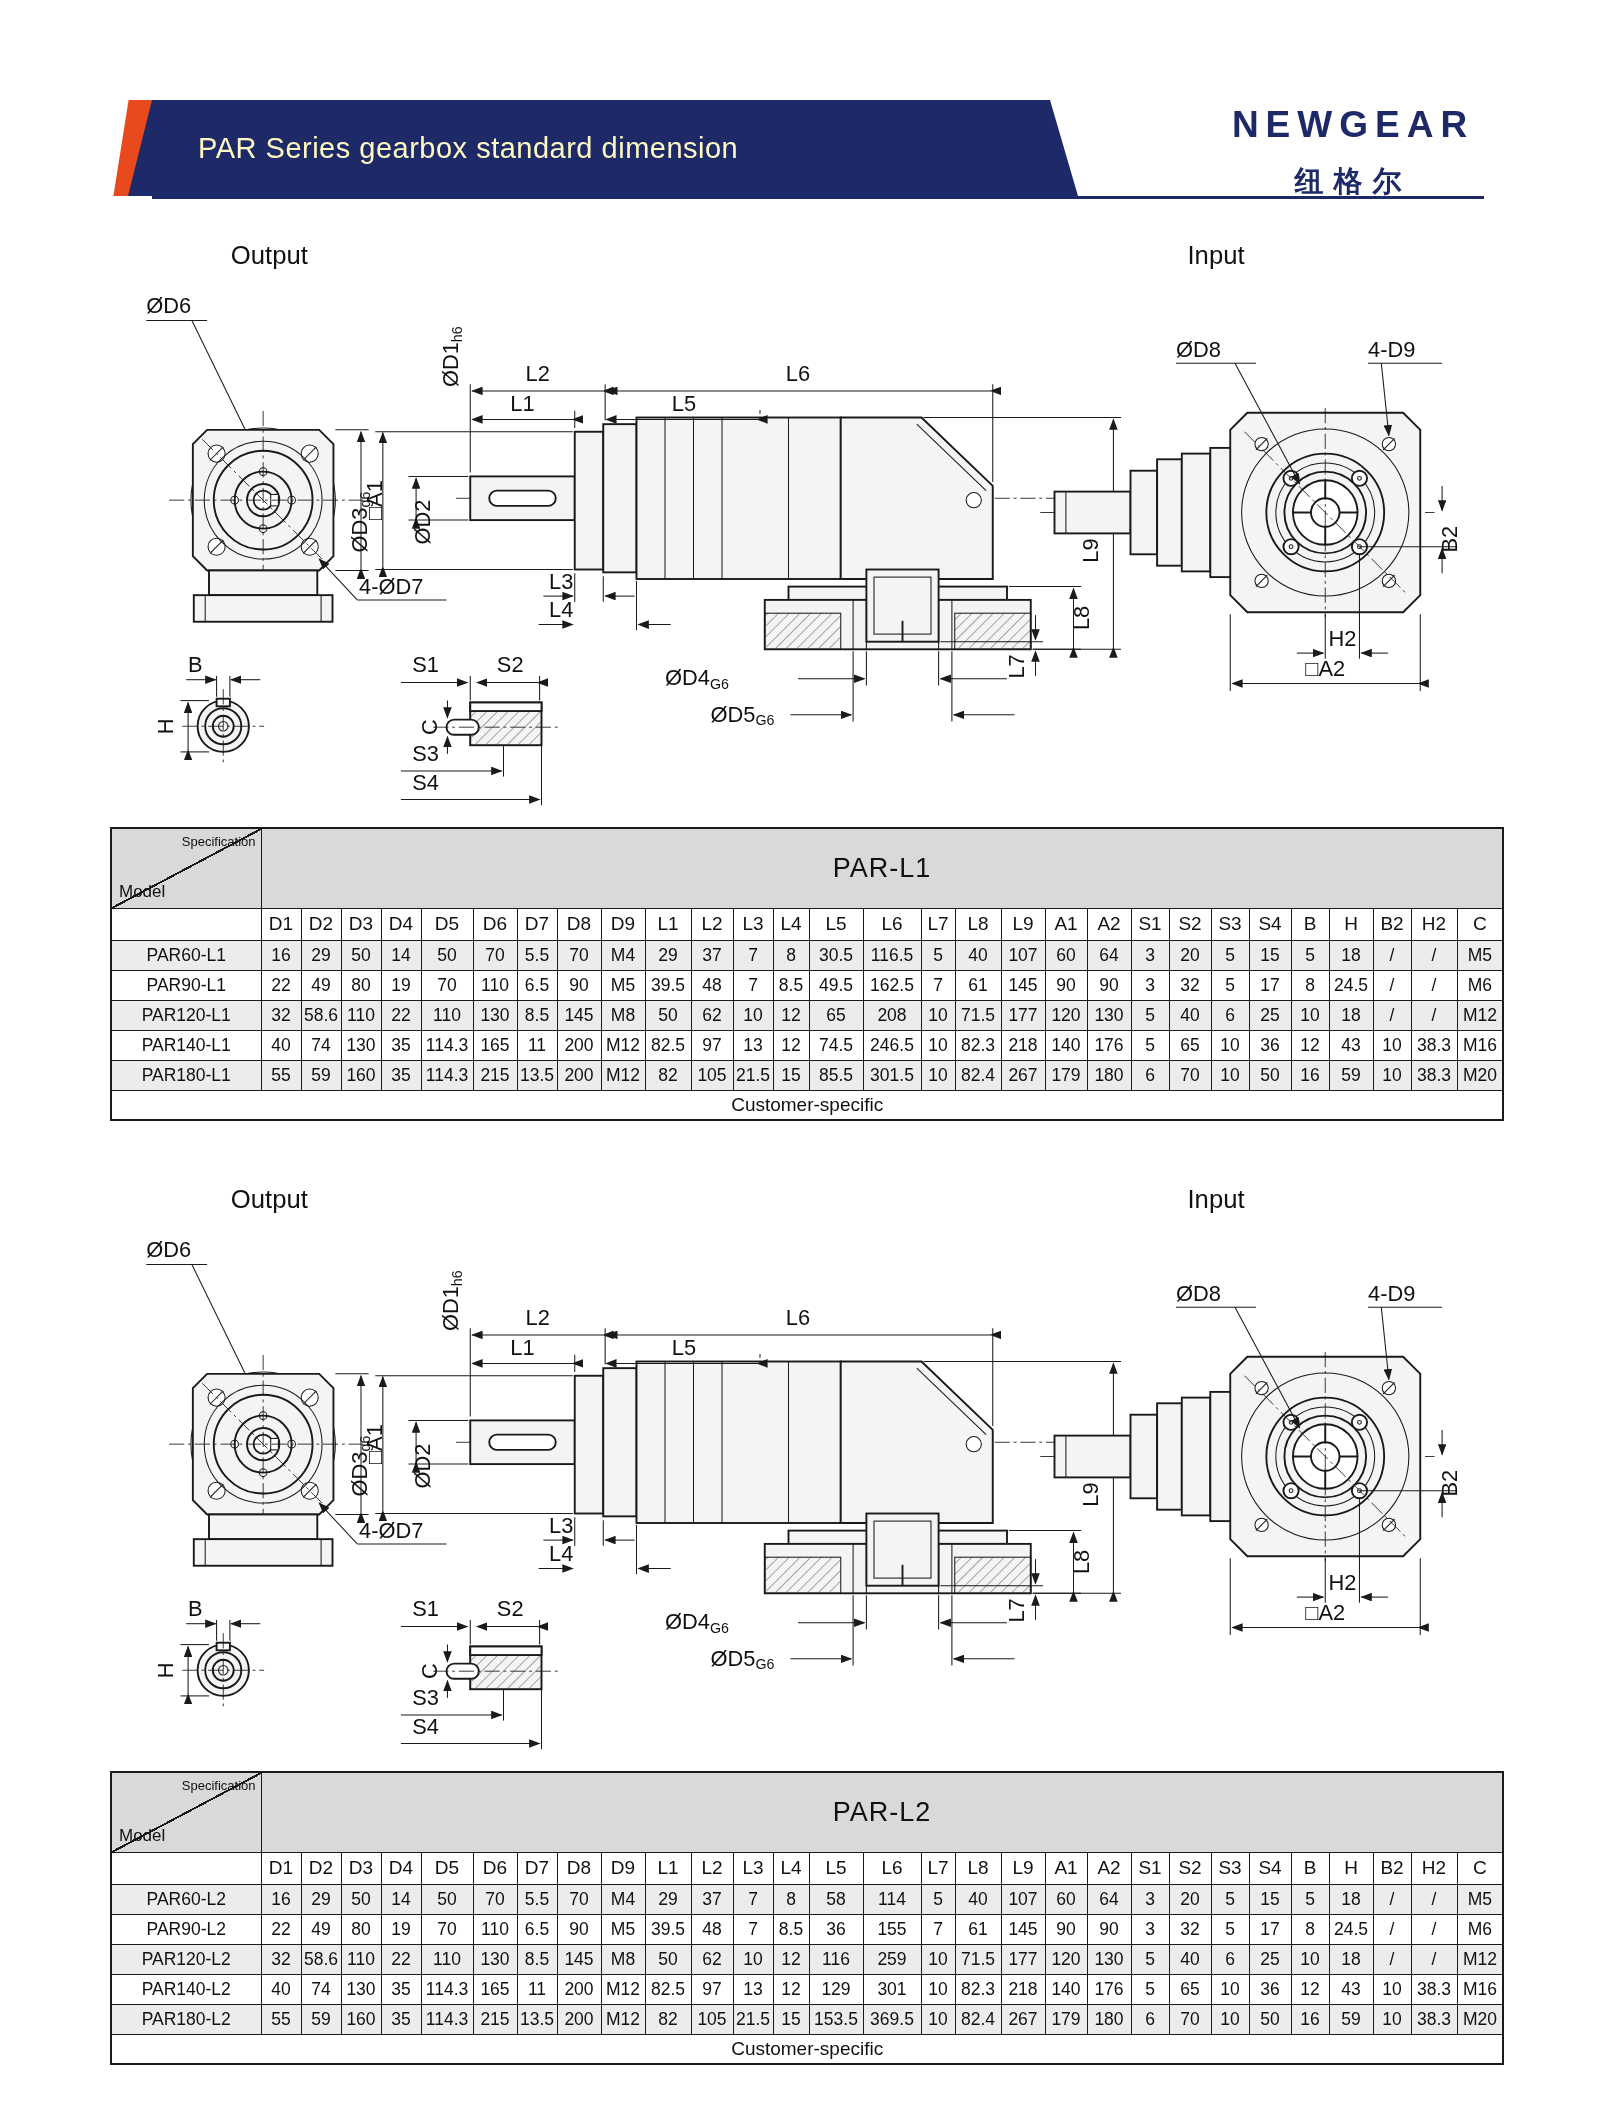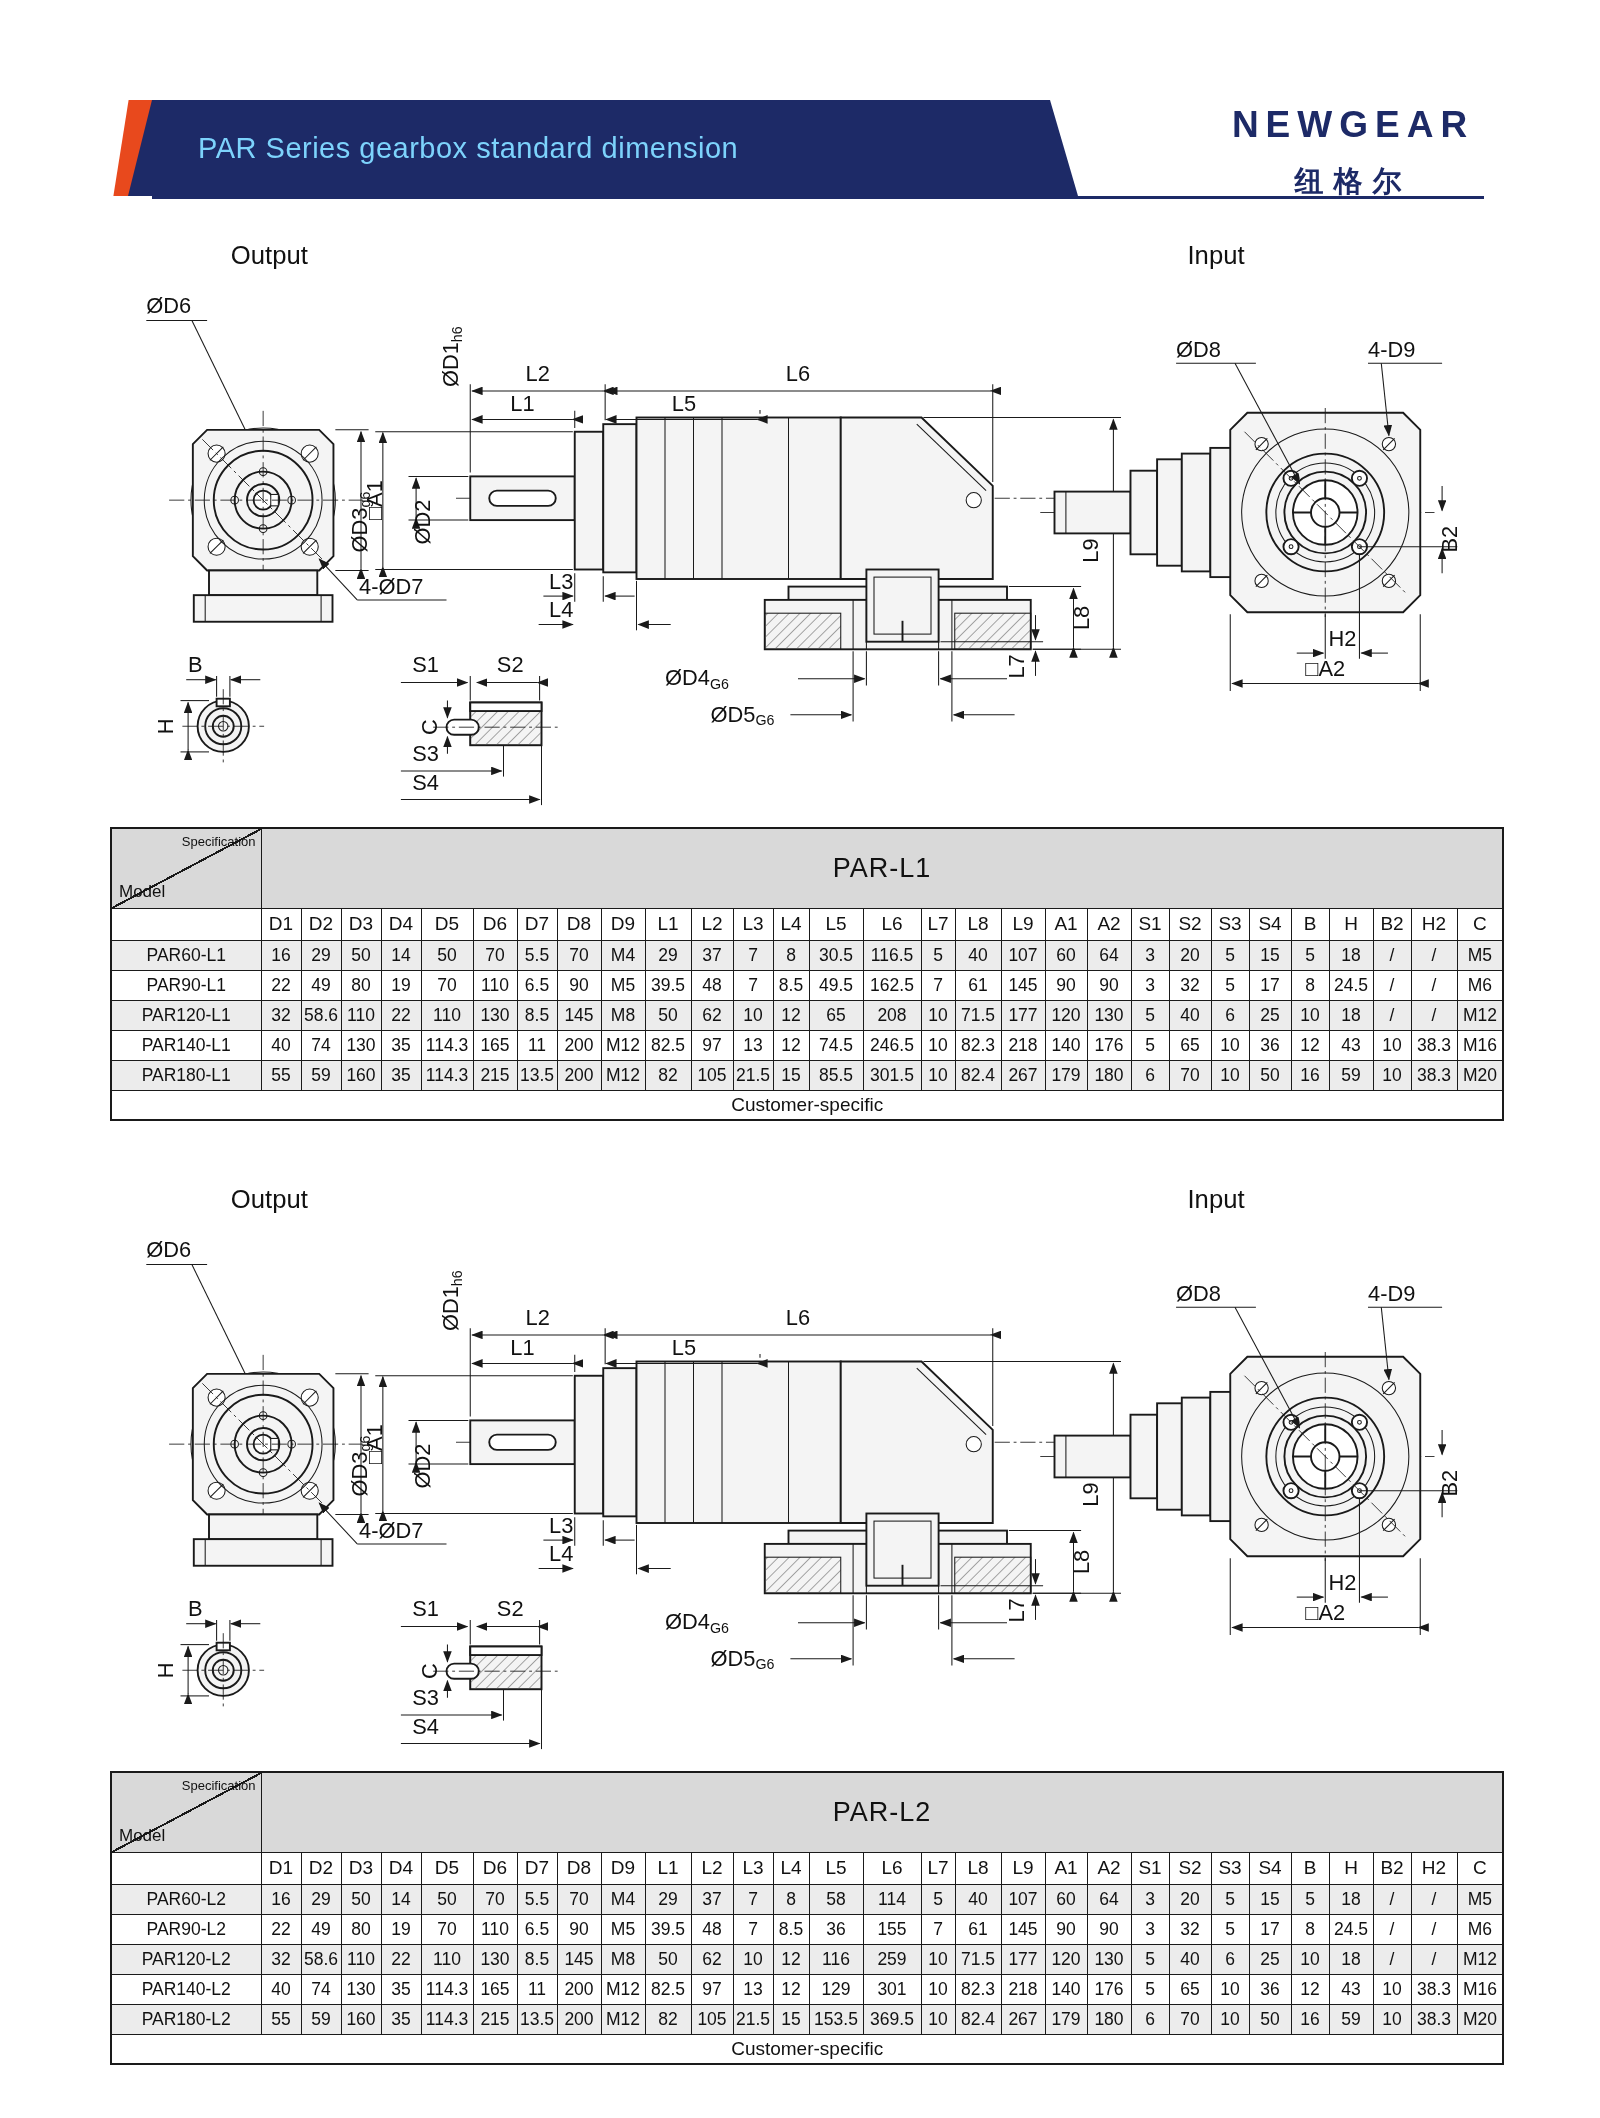--- a/index.html
+++ b/index.html
@@ -8,21 +8,21 @@
   .page{width:1600px;height:2118px;background:#ffffff;position:relative;
         font-family:"Liberation Sans",sans-serif;color:#111;overflow:hidden;}
 
   
   .header{position:relative;height:215px;}
   .banner-orange{position:absolute;left:121px;top:100px;width:46px;height:96px;
     background:var(--accent);transform:skewX(-9deg);}
   .banner{position:absolute;left:128px;top:100px;width:950px;height:96px;
     background:var(--navy);clip-path:polygon(24px 0,922px 0,950px 96px,0 96px);
     display:flex;align-items:center;padding-left:70px;}
-  .page-title{color:#7dd3fc;font-size:29px;font-weight:500;letter-spacing:.5px;}
+  .page-title{color:#fef9c3;font-size:29px;font-weight:500;letter-spacing:.5px;}
   .logo{position:absolute;right:112px;top:104px;width:270px;text-align:center;color:var(--navy);}
   .logo-en{font-size:37px;font-weight:bold;letter-spacing:7px;}
   .logo-cn{font-size:29px;font-weight:bold;letter-spacing:10px;margin-top:16px;}
   .header-rule{position:absolute;left:152px;top:196px;width:1332px;height:3px;background:var(--navy);}
 
   
   .drawing{margin:22px 0 0 103px;}
   .section-2 .drawing{margin-top:60px;}
   .table-wrap{margin:16px 0 0 110px;}
 

